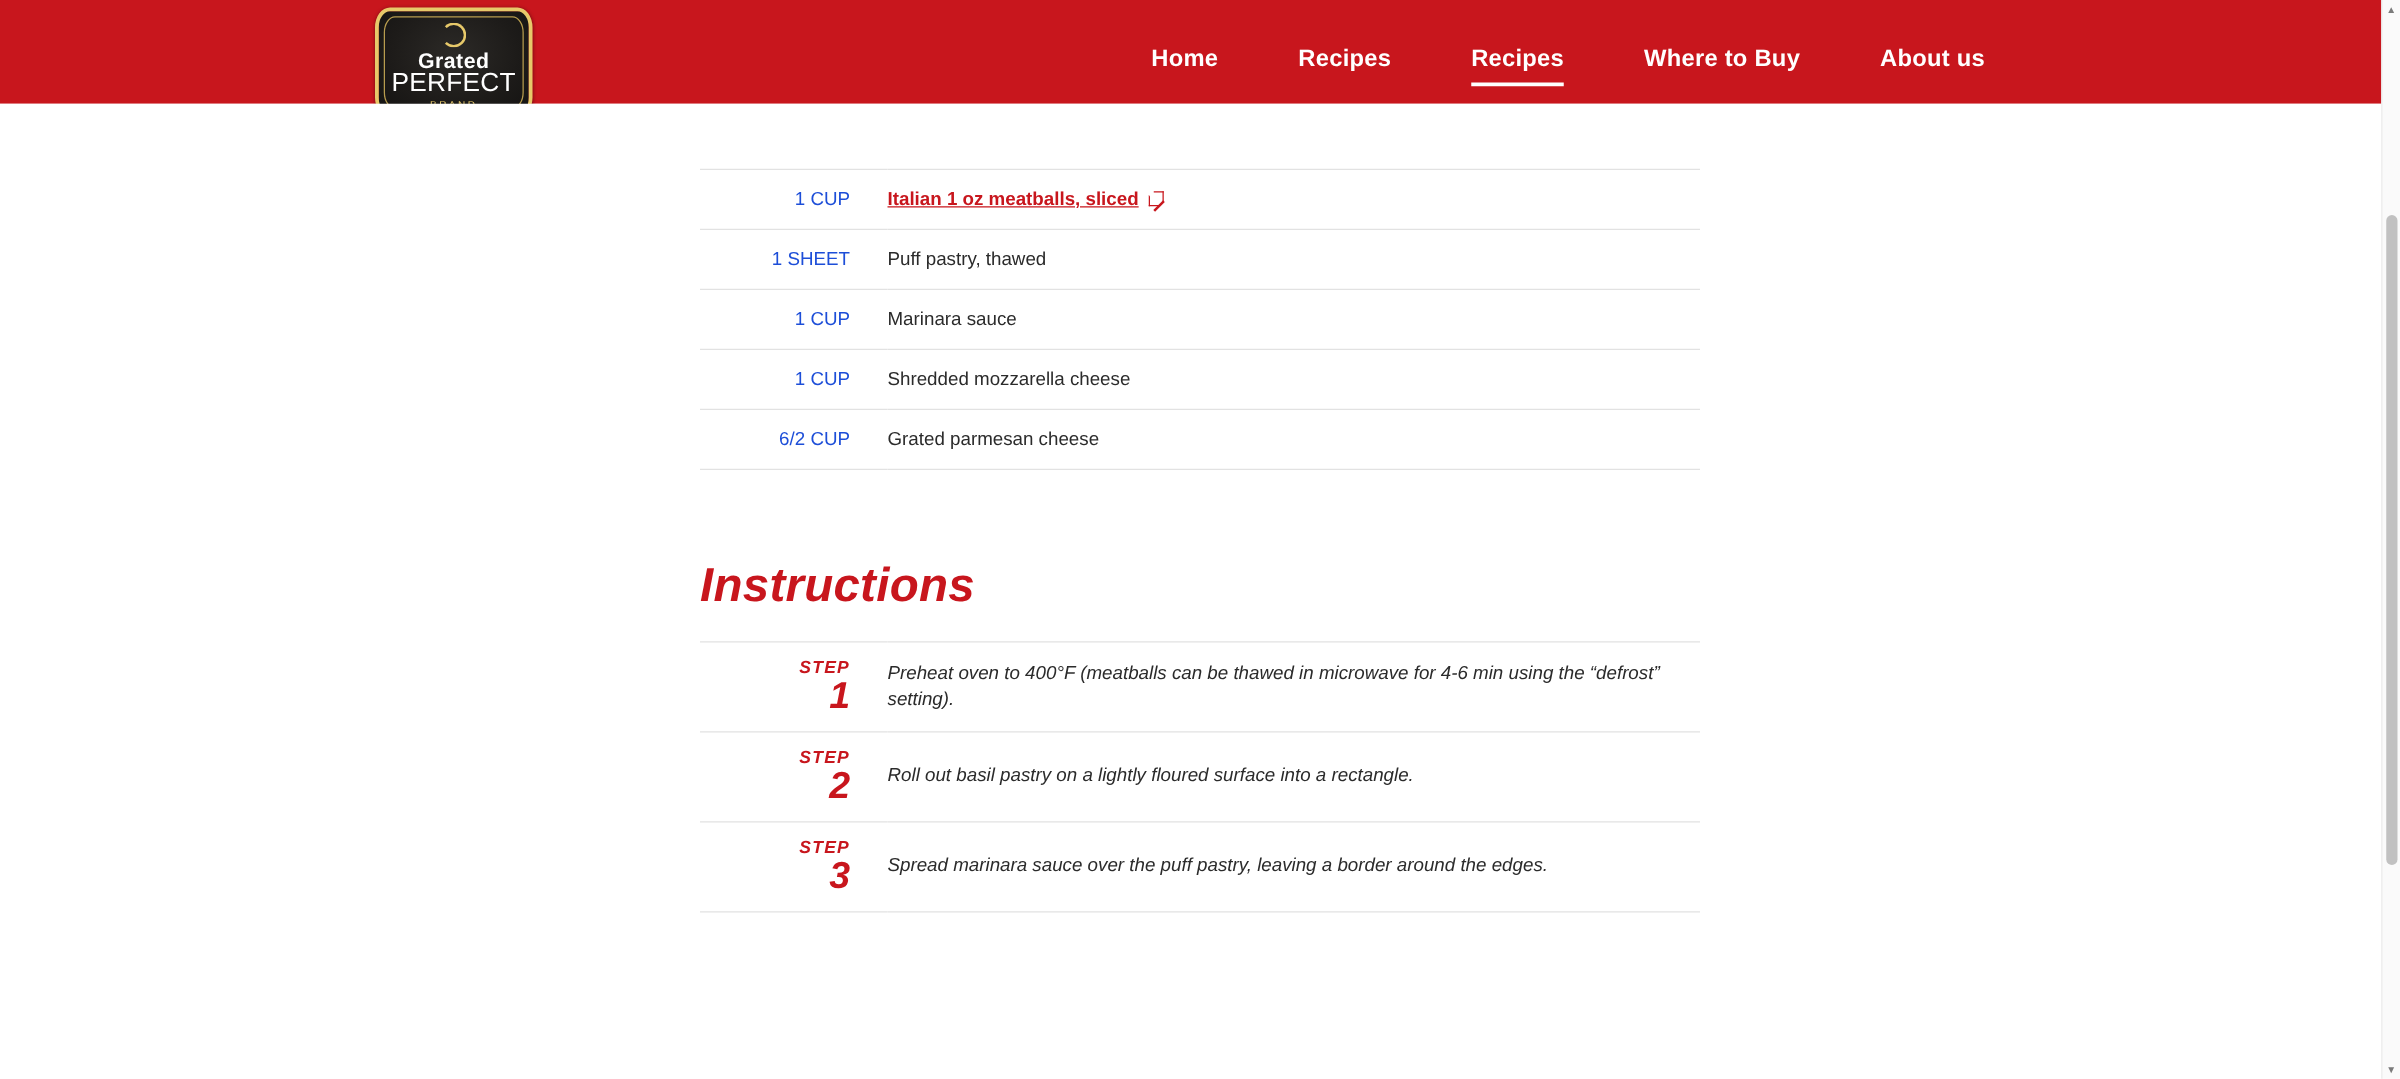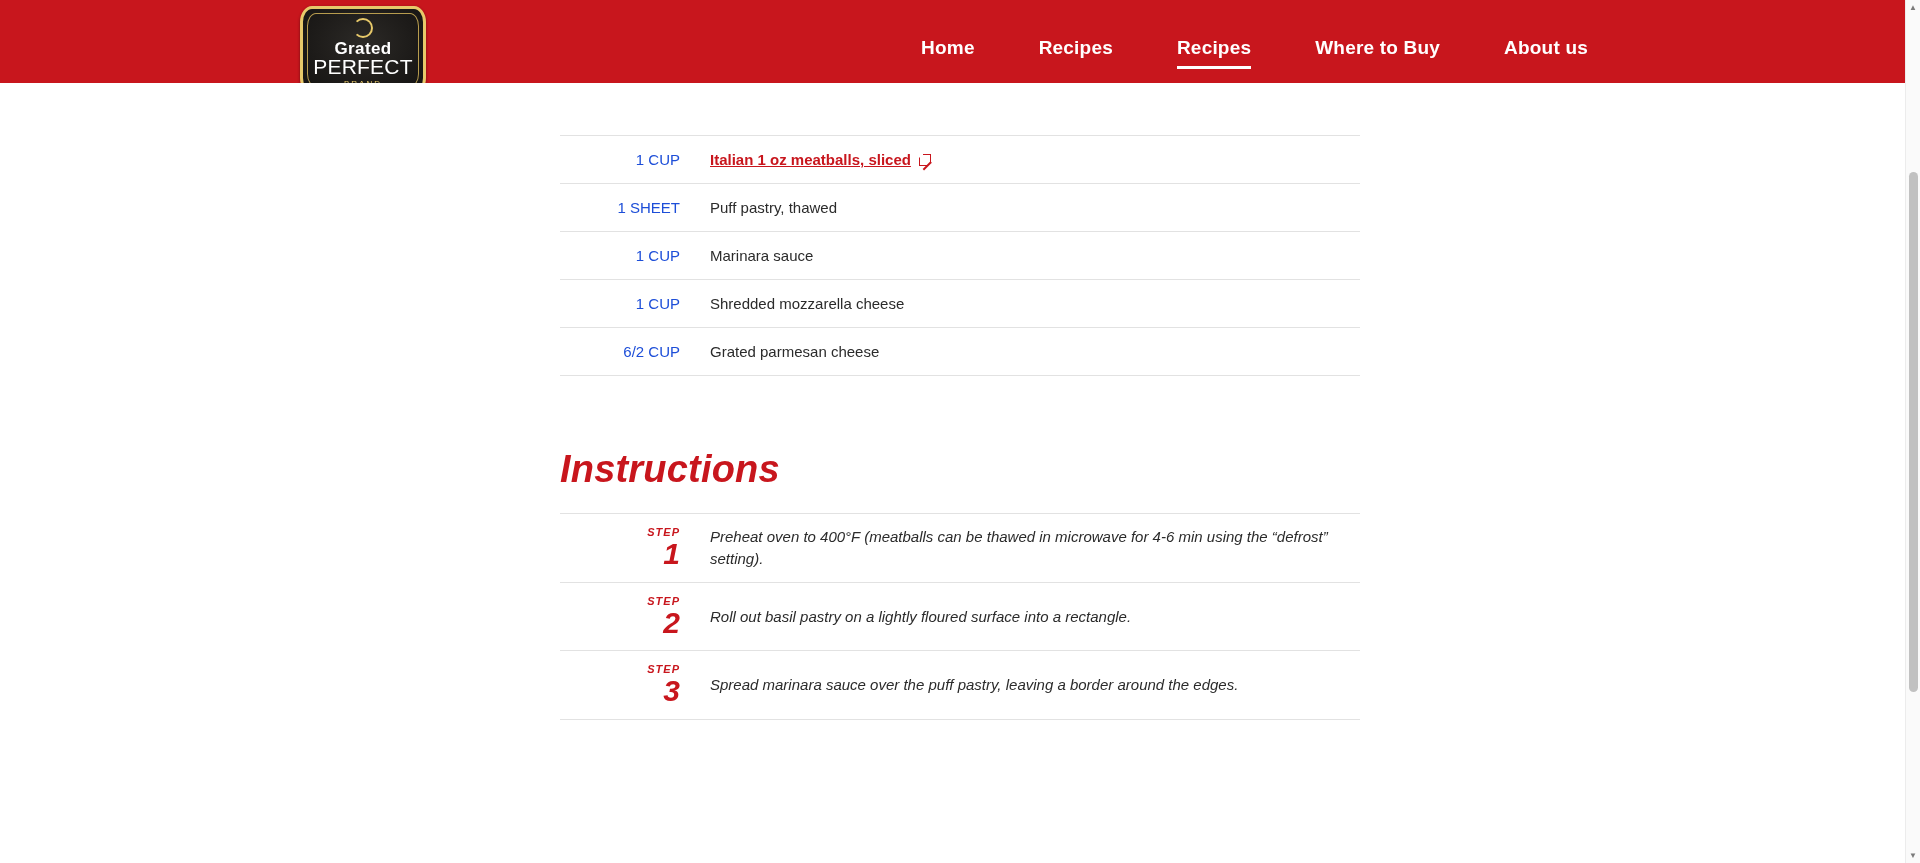--- a/index.html
+++ b/index.html
@@ -201,21 +201,21 @@
   .instr-row { border-bottom: 1px solid #e2e2e2; }
   .instr-row:first-child { border-top: 1px solid #e2e2e2; }
   .instr-num {
     width: 150px;
     text-align: right;
     padding: 12px 30px 12px 0;
     vertical-align: middle;
   }
   .step-label {
     color: #c8161d;
-    font-size: 11px;
+    font-size: 14px;
     font-weight: bold;
     letter-spacing: 1px;
     line-height: 1.1;
   }
   .step-digit {
     color: #c8161d;
     font-size: 30px;
     font-weight: bold;
     line-height: 1.05;
   }

